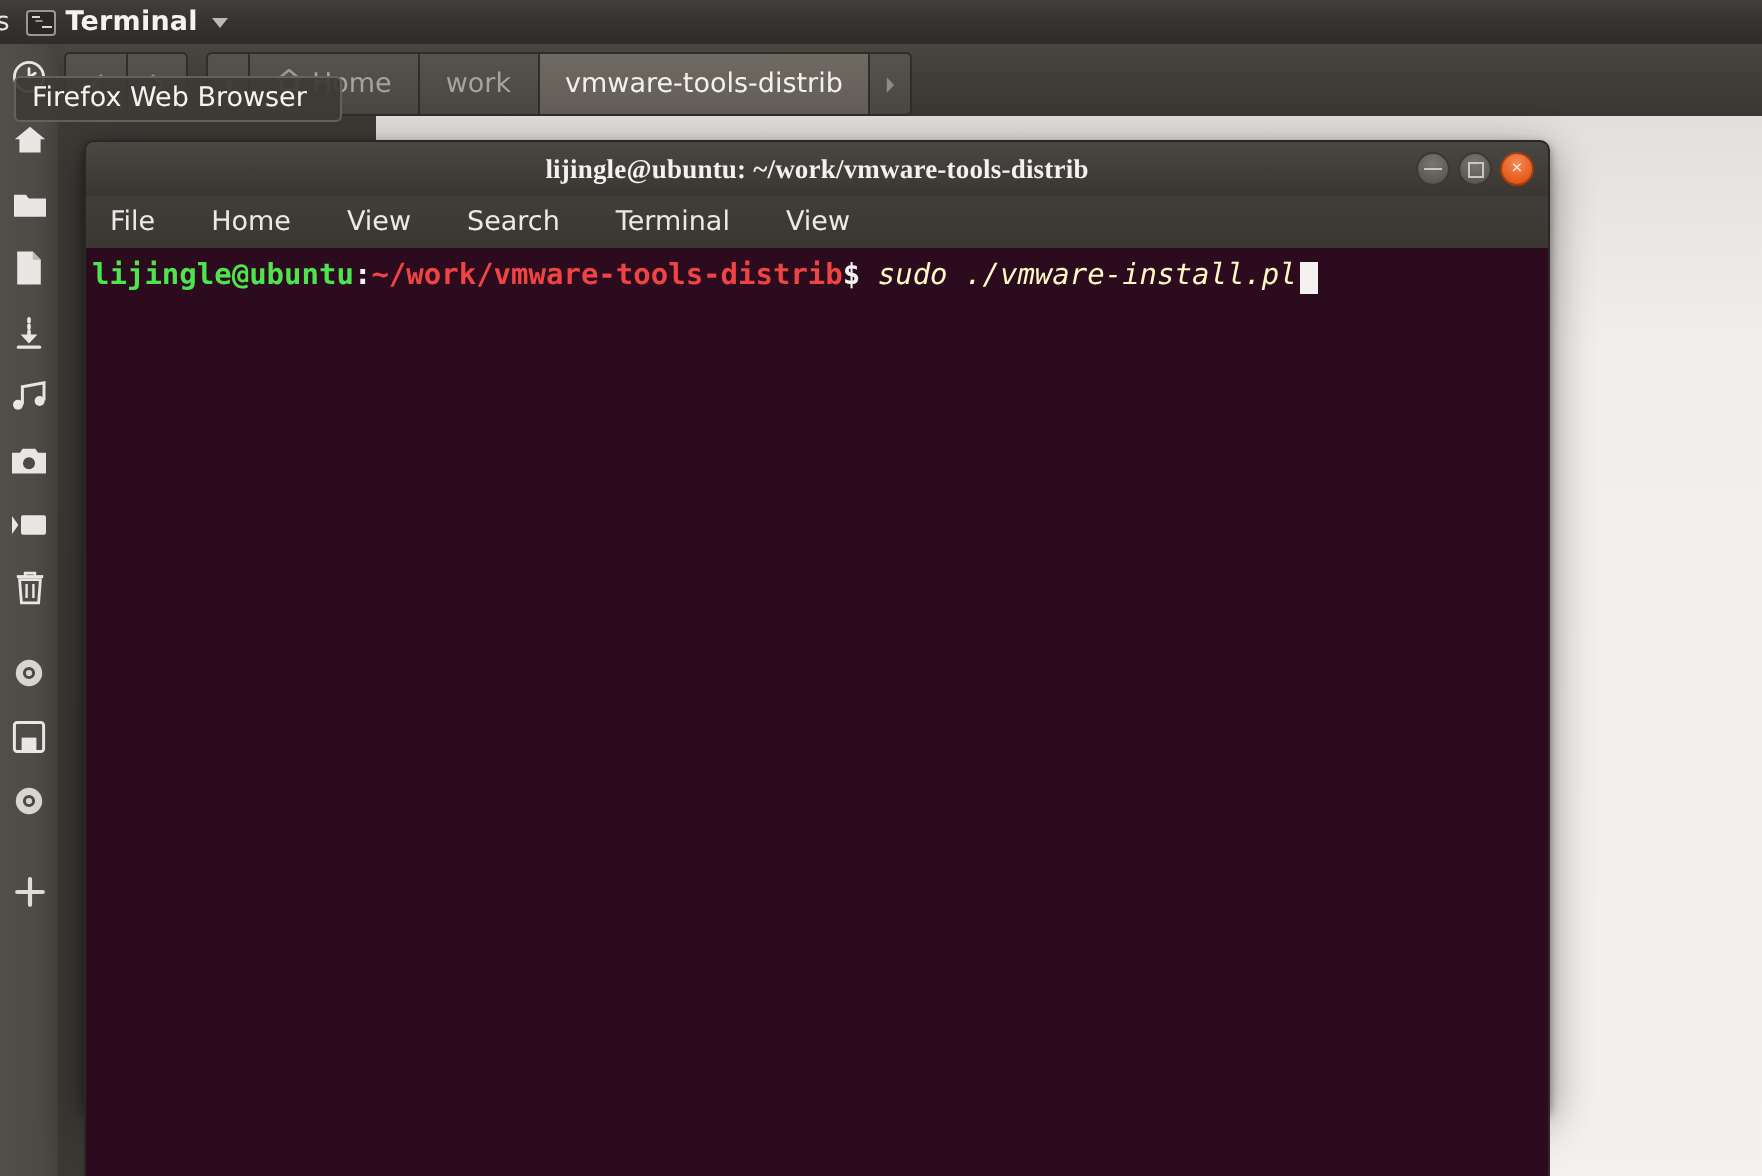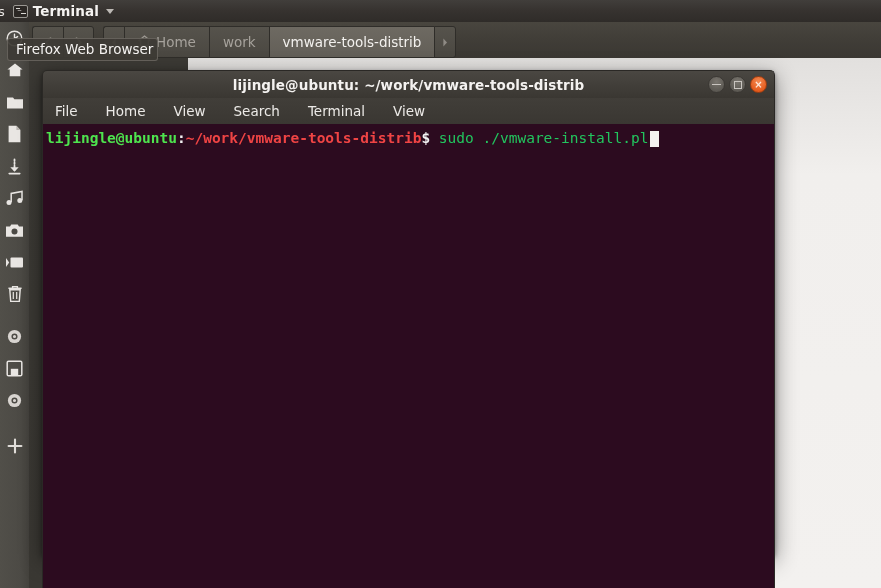--- a/index.html
+++ b/index.html
@@ -138,37 +138,37 @@
     background: repeating-linear-gradient(to bottom,#c9c6c2 0 1px, transparent 1px 3px);
   }
 
   
   .tooltip {
     position: absolute; left: 7px; top: 38px;
     background: rgba(61,58,53,.93);
     border: 1px solid rgba(110,106,100,.8);
     border-radius: 3px;
     color: #f5f3f1; font-size: 13.5px;
-    padding: 2px 4px 3px 8px;
+    padding: 2px 17px 3px 8px;
     white-space: nowrap;
     z-index: 40;
   }
 
   
   .terminal {
     position: absolute; left: 42px; top: 70px; width: 733px; height: 485px;
     z-index: 30;
     box-shadow: 0 6px 22px rgba(0,0,0,.45), 0 2px 5px rgba(0,0,0,.4);
     border-radius: 5px 5px 0 0;
   }
   .term-titlebar {
     height: 28px; border-radius: 5px 5px 0 0;
     background: linear-gradient(to bottom,#4a4742 0%, #413e39 55%, #3a3732 100%);
     border: 1px solid #2a2825; border-bottom: none;
-    display: flex; align-items: center; position: relative;
+    display: flex; align-items: center; position: relative; font-family: Liberation Serif, serif;
   }
   .term-title {
     flex: 1; text-align: center; color: #f4f2f0;
     font-size: 13.5px; font-weight: bold; letter-spacing: .1px;
   }
   .wbtns { position: absolute; right: 7px; top: 5px; display: flex; gap: 4px; }
   .wbtn {
     width: 17px; height: 17px; border-radius: 50%;
     display: flex; align-items: center; justify-content: center;
     font-size: 10px; color: #3a3733; line-height: 1;
@@ -200,21 +200,21 @@
     padding: 5px 0 0 3px;
     font-family: "DejaVu Sans Mono", monospace;
     font-size: 14.5px; line-height: 19px;
     overflow: hidden;
   }
   .term-line { white-space: pre; display: flex; align-items: center; }
   .c-user { color: #4ee44e; font-weight: bold; }
   .c-sep  { color: #f2f2f2; font-weight: bold; }
   .c-path { color: #ef4444; font-weight: bold; }
   .c-dollar { color: #f2f2f2; font-weight: bold; }
-  .c-cmd  { color: #22c55e; }
+  .c-cmd  { color: #fef9c3; font-style: italic; }
   .cursor {
     display: inline-block; width: 9px; height: 16px;
     background: #f4f2f0; margin-left: 2px;
   }
 </style>
 </head>
 <body>
 
 <div id="screen">
 

